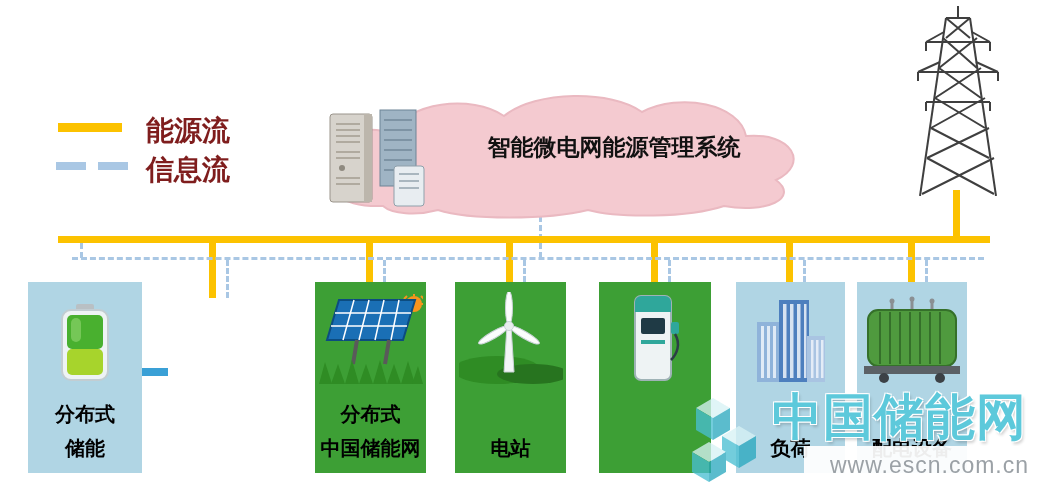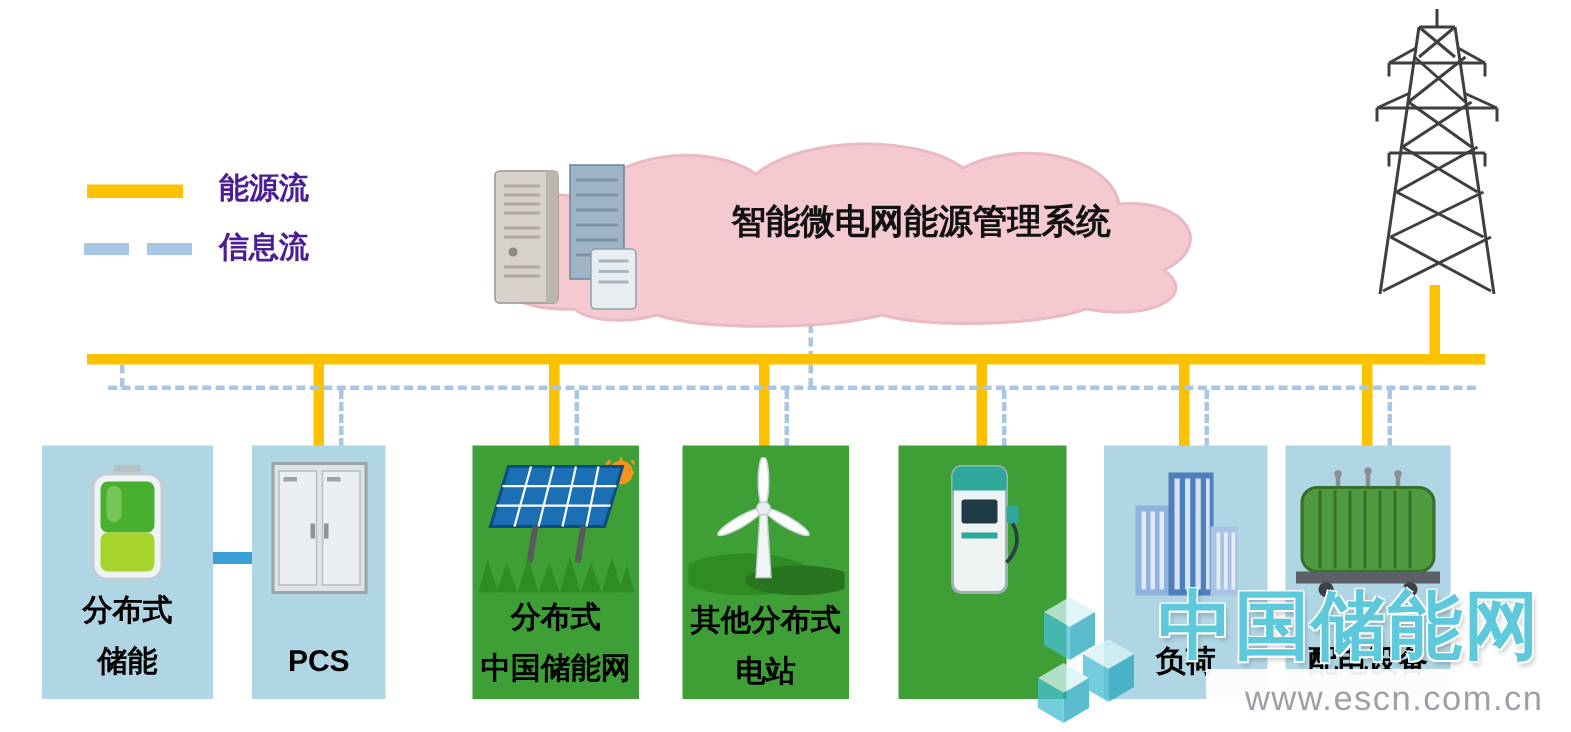--- a/index.html
+++ b/index.html
@@ -5,21 +5,21 @@
   html,body{margin:0;padding:0;background:#fff;}
   .stage{
     position:relative;width:1047px;height:488px;background:#fff;overflow:hidden;
     font-family:"Liberation Sans",sans-serif;
   }
 
   
   .swatch-energy{position:absolute;left:58px;top:123px;width:64px;height:9px;background:#fcc200;}
   .swatch-info{position:absolute;left:56px;top:162px;width:72px;height:8px;
     background:repeating-linear-gradient(90deg,#a9c7e4 0 30px,transparent 30px 42px);}
-  .legend-label{position:absolute;font-size:20px;font-weight:bold;color:#4c1d95;text-align:center;}
+  .legend-label{position:absolute;font-size:28px;font-weight:bold;color:#7f1d1d;text-align:center;}
   .legend-label.e{left:146px;top:112px;}
   .legend-label.i{left:146px;top:151px;}
 
   
   .cloud-wrap{position:absolute;left:288px;top:86px;width:520px;height:135px;z-index:4;}
   .cloud-title{position:absolute;left:140px;top:46px;width:372px;text-align:center;
     font-size:23px;font-weight:bold;color:#111;}
   .servers{position:absolute;left:40px;top:22px;width:108px;height:100px;}
 
   
@@ -29,21 +29,21 @@
   .bus-energy{position:absolute;left:58px;top:236px;width:932px;height:7px;background:#fcc200;z-index:3;}
   .bus-info{position:absolute;left:72px;top:257px;width:912px;height:0;border-top:3px dashed #a9c7e4;z-index:3;}
   .vconn-e{position:absolute;top:240px;height:58px;width:7px;background:#fcc200;z-index:2;}
   .vconn-i{position:absolute;top:260px;height:38px;width:0;border-left:3px dashed #a9c7e4;z-index:2;}
   .vconn-cloud{position:absolute;left:539px;top:216px;height:42px;width:0;border-left:3px dashed #a9c7e4;z-index:2;}
   .vconn-tower{position:absolute;left:953px;top:190px;height:52px;width:7px;background:#fcc200;z-index:2;}
   .vconn-tick{position:absolute;left:80px;top:243px;height:15px;width:0;border-left:3px dashed #a9c7e4;z-index:2;}
   .hconn-storage{position:absolute;left:142px;top:368px;width:26px;height:8px;background:#3aa0d6;z-index:6;}
 
   
-  .node{position:absolute;top:297px;height:169px;box-sizing:border-box;z-index:5;
+  .node{position:absolute;top:282px;height:191px;box-sizing:border-box;z-index:5;
     display:flex;flex-direction:column;align-items:center;justify-content:space-between;
     padding:8px 2px 8px;}
   .node.blue{background:#b0d5e4;}
   .node.green{background:#3d9f35;}
   .icon{height:94px;display:flex;align-items:flex-end;justify-content:center;}
   .label{font-weight:bold;font-size:20px;color:#000;text-align:center;line-height:1.7;}
   .ln{display:block;}
 
   
   .watermark{position:absolute;left:688px;top:382px;width:359px;height:106px;z-index:30;}
@@ -146,37 +146,20 @@
         <rect x="9" y="47" width="36" height="26" rx="5" fill="#a7d42c"></rect>
         <rect x="13" y="16" width="10" height="24" rx="5" fill="#7ccb5e" opacity="0.85"></rect>
       </svg>
     </div>
     <div class="label">
       <span class="ln">分布式</span>
       <span class="ln">储能</span>
     </div>
   </div>
 
-  <div class="node blue" style="left:168px;width:89px">
-    <div class="icon">
-      <svg width="66" height="92" viewBox="0 0 66 92">
-        <rect x="2" y="2" width="62" height="86" fill="#dfe3e6" stroke="#9aa4a9" stroke-width="2"></rect>
-        <rect x="6" y="7" width="25" height="76" fill="#eceff1" stroke="#b7bec2"></rect>
-        <rect x="35" y="7" width="25" height="76" fill="#eceff1" stroke="#b7bec2"></rect>
-        <rect x="9" y="11" width="9" height="3" fill="#9aa4a9"></rect>
-        <rect x="38" y="11" width="9" height="3" fill="#9aa4a9"></rect>
-        <rect x="27" y="42" width="3" height="10" fill="#8b969b"></rect>
-        <rect x="36" y="42" width="3" height="10" fill="#8b969b"></rect>
-      </svg>
-    </div>
-    <div class="label">
-      <span class="ln">PCS</span>
-      <span class="ln"></span>
-    </div>
-  </div>
 
   <div class="node green" style="left:315px;width:111px">
     <div class="icon">
       <svg width="104" height="90" viewBox="0 0 104 90">
         <g stroke="#f7941d" stroke-width="2">
           <path d="M95,-2 V2 M84,10 h-4 M104,10 h-2 M88,2 l-3,3 M102,2 l3,3"></path>
         </g>
         <circle cx="95" cy="10" r="8" fill="#f7941d"></circle>
         <polygon points="20,6 96,6 84,46 8,46" fill="#1a6fb5" stroke="#0c4c80" stroke-width="2"></polygon>
         <g stroke="#ffffff" stroke-width="1.5">
@@ -214,21 +197,20 @@
               <ellipse cx="50" cy="16" rx="3.5" ry="17"></ellipse>
             </g>
           <g transform="rotate(240 50 34)">
               <ellipse cx="50" cy="16" rx="3.5" ry="17"></ellipse>
             </g>
         </g>
         <circle cx="50" cy="34" r="4.5" fill="#e8edee" stroke="#c9d2d6"></circle>
       </svg>
     </div>
     <div class="label">
-      <span class="ln">其他分布式</span>
       <span class="ln">电站</span>
     </div>
   </div>
 
   <div class="node green" style="left:599px;width:112px">
     <div class="icon">
       <svg width="56" height="92" viewBox="0 0 56 92">
         <rect x="8" y="4" width="36" height="84" rx="6" fill="#eef3f4" stroke="#9fb3b6" stroke-width="2"></rect>
         <path d="M8,10 a6,6 0 0 1 6,-6 h24 a6,6 0 0 1 6,6 v10 h-36 Z" fill="#2fa79b"></path>
         <rect x="14" y="26" width="24" height="16" rx="2" fill="#1f3a45"></rect>

